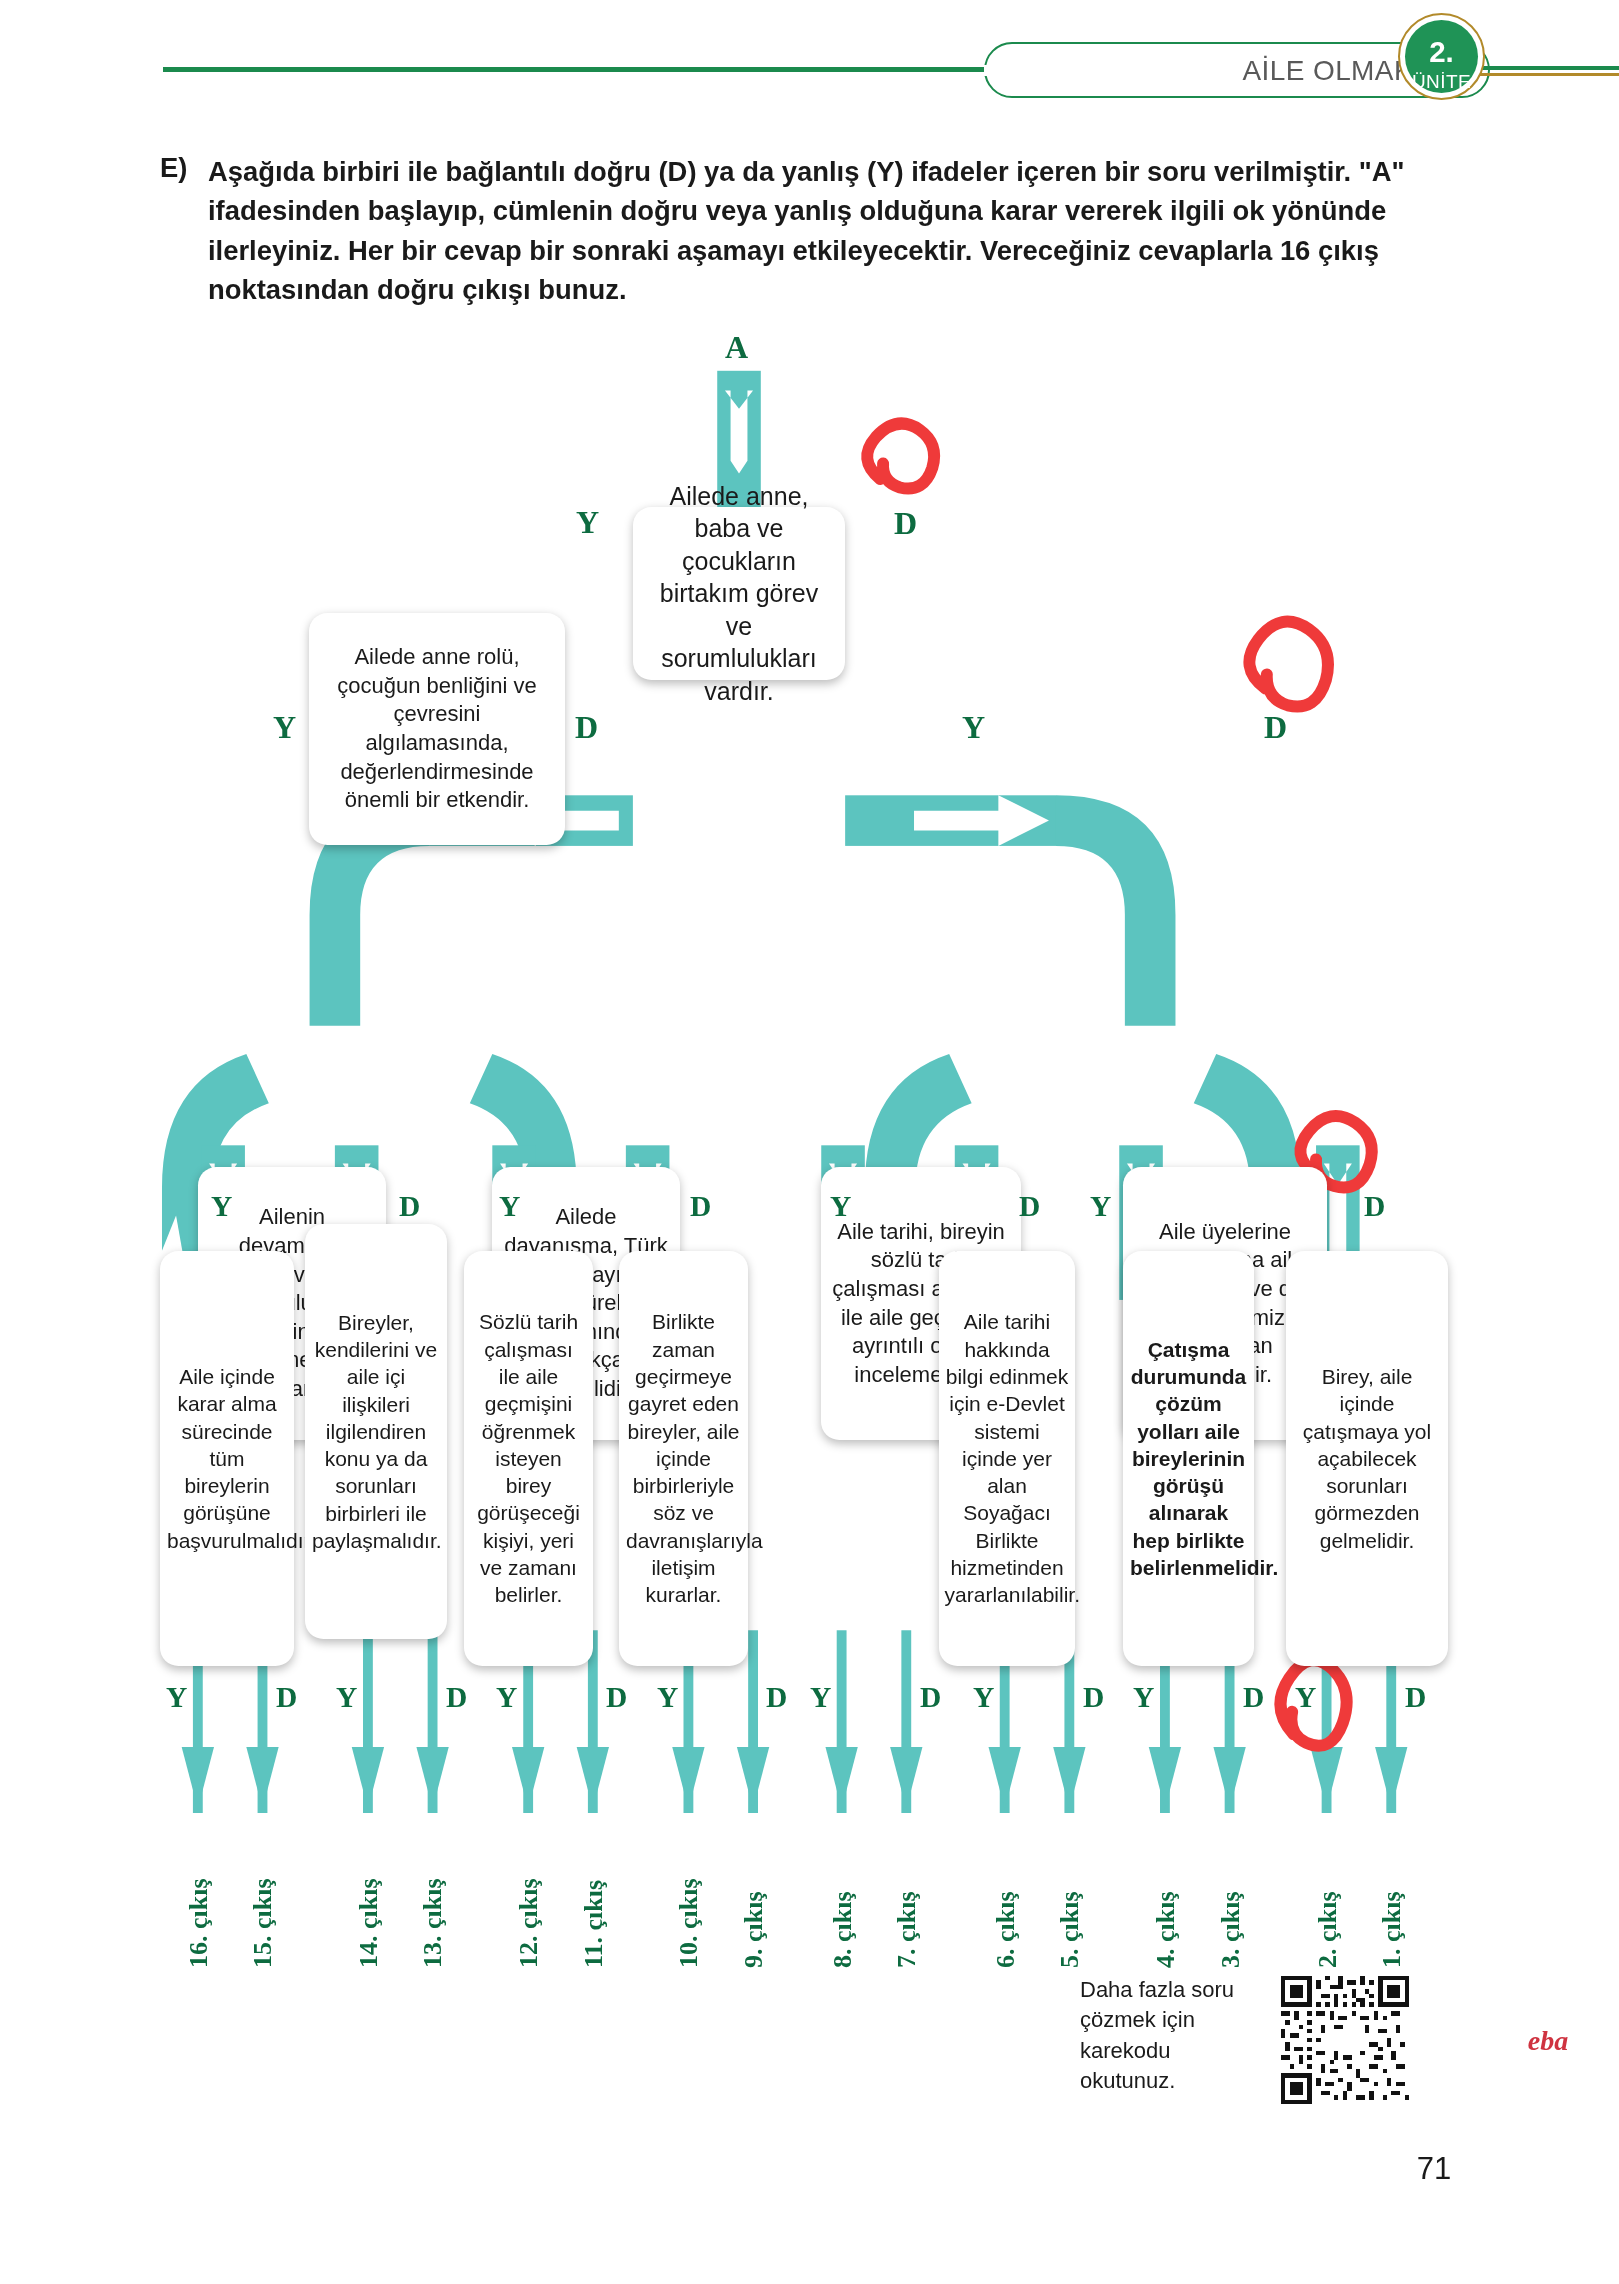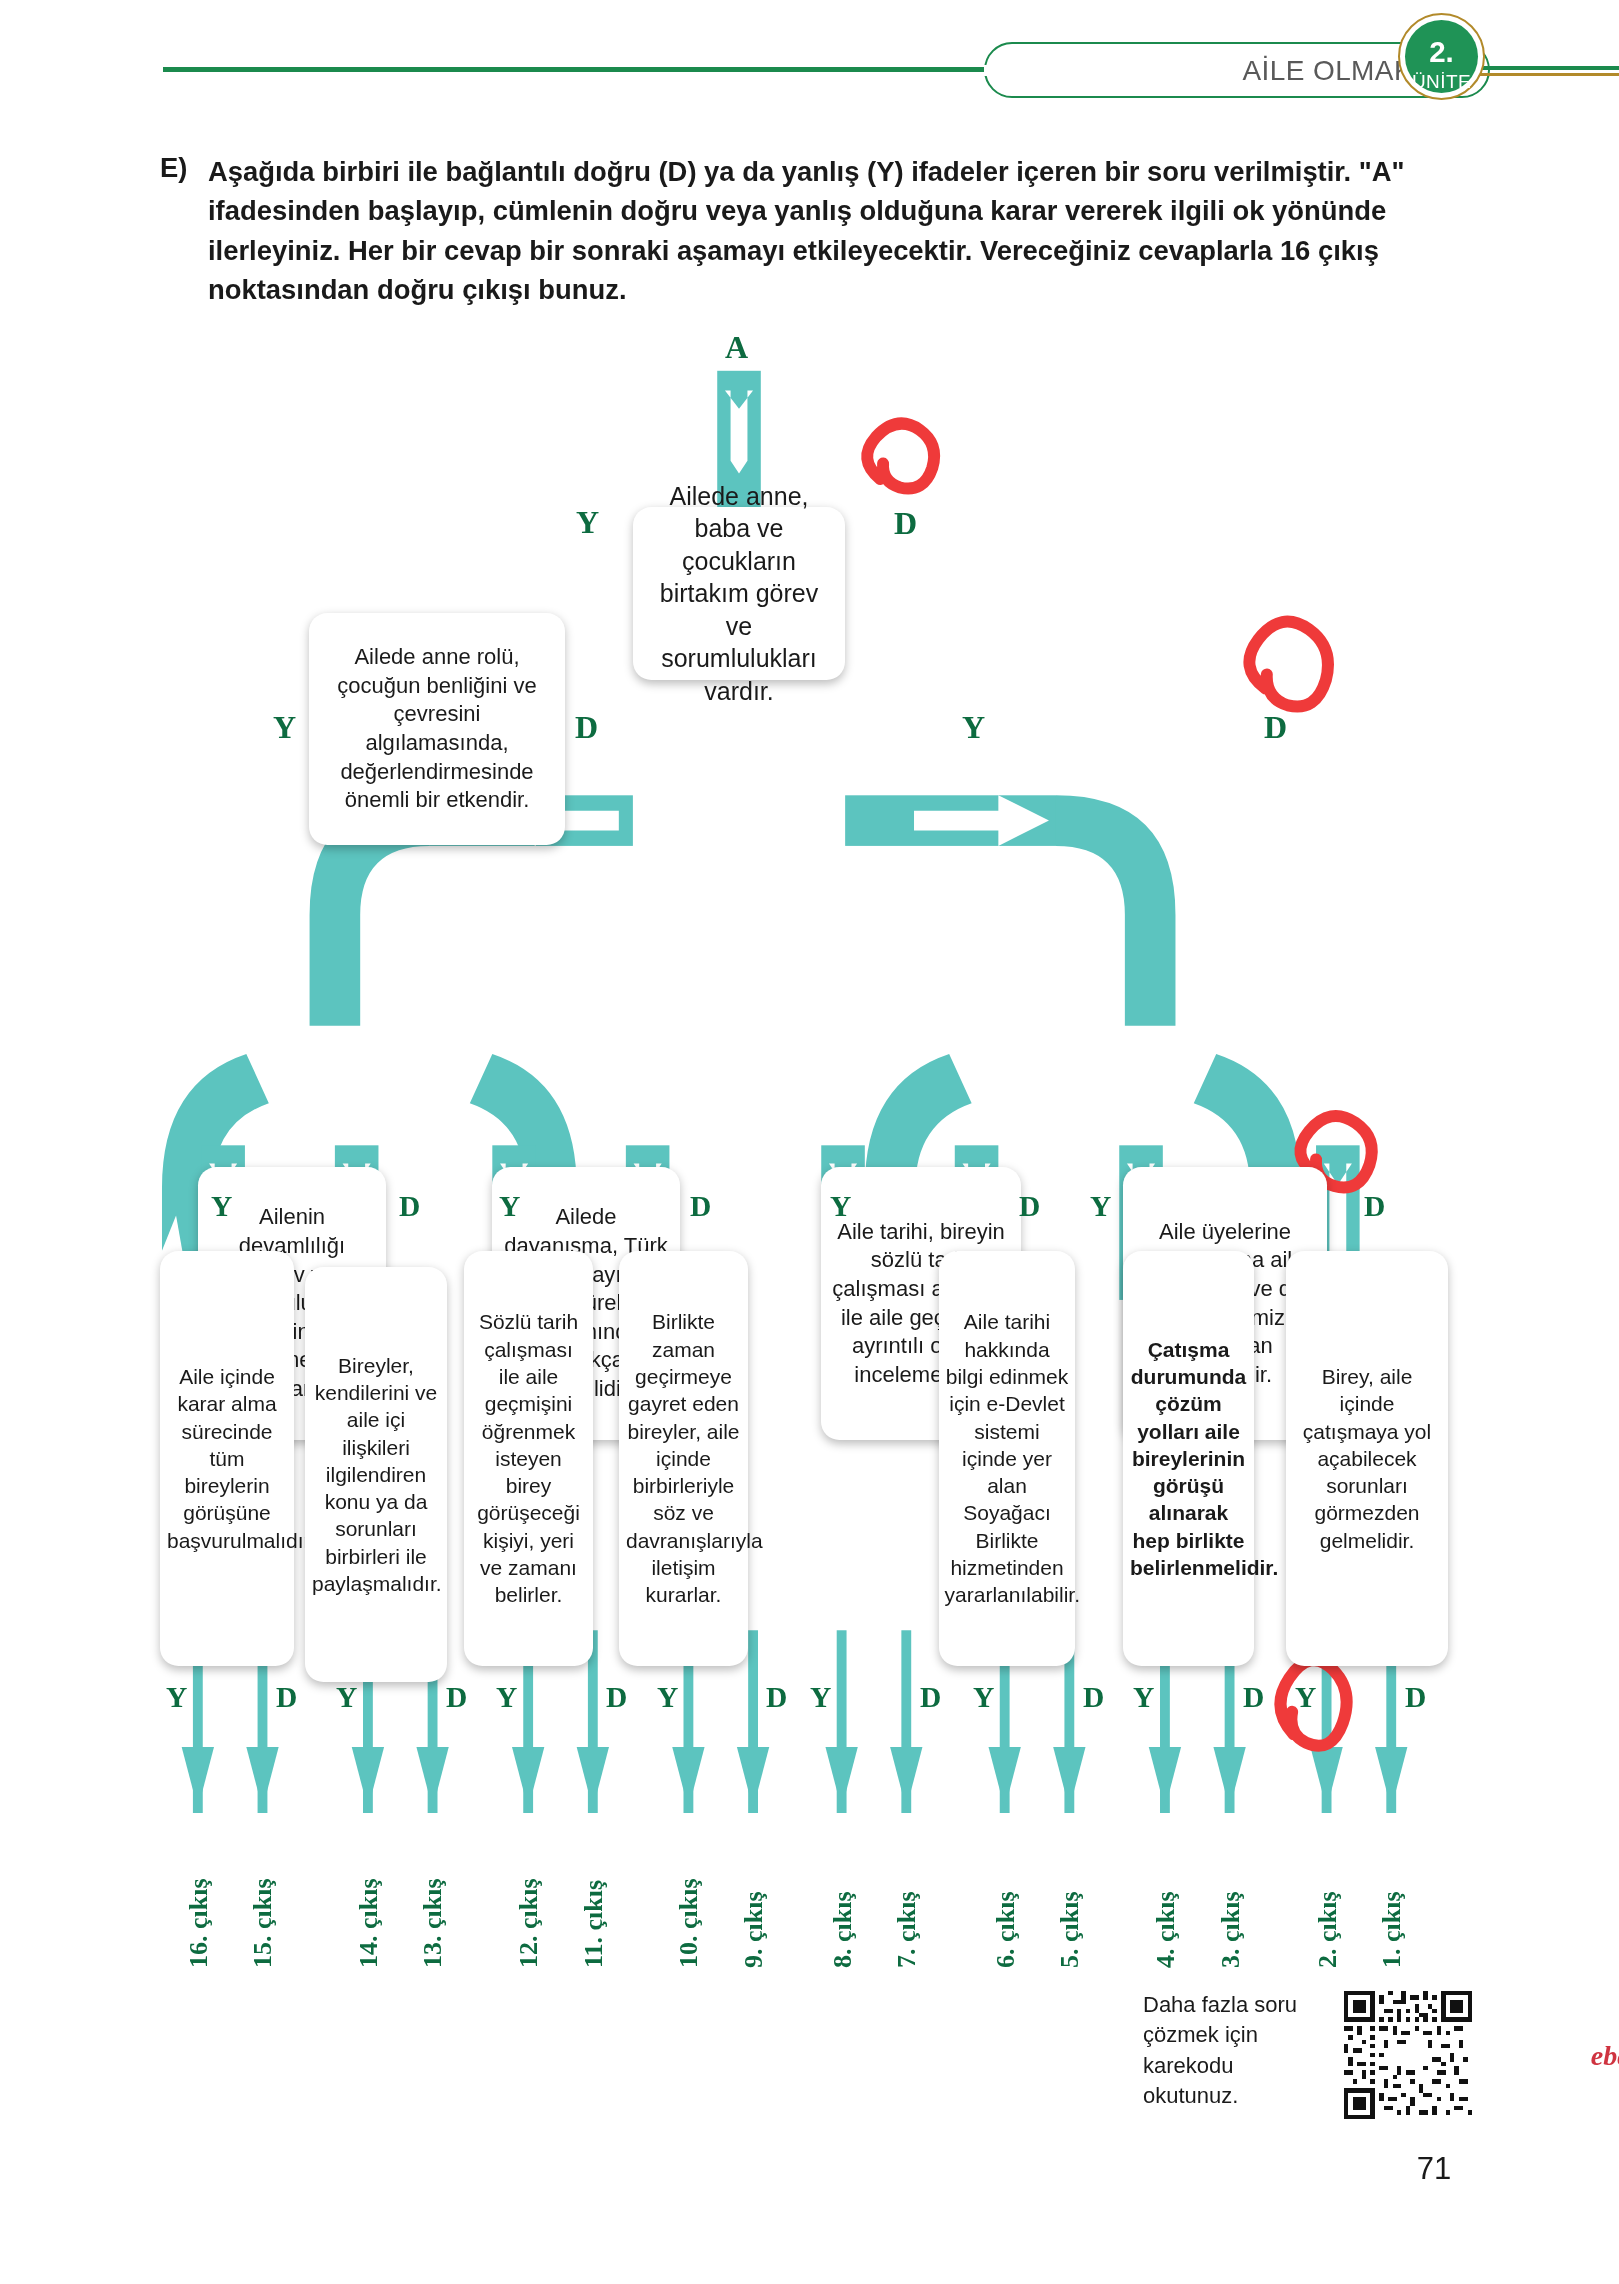--- a/index.html
+++ b/index.html
@@ -71,21 +71,21 @@
     font-weight:bold;font-size:32px;line-height:1;
   }
   
   .exit{
     position:absolute;color:#0d6b40;font-family:"Liberation Serif", serif;
     font-weight:bold;font-size:26px;line-height:1;white-space:nowrap;
     transform-origin:left top;transform:rotate(-90deg);
   }
 
   
-  #qrblock{position:absolute;left:1143px;top:1975px;width:366px;height:155px;margin-top:15px;}
+  #qrblock{position:absolute;left:1080px;top:1975px;width:366px;height:155px;}
   #qrtext{
     position:absolute;left:0;top:0;width:176px;font-size:22px;color:#1a1a1a;line-height:1.38;
   }
   #qrimg{position:absolute;left:201px;top:1.4px;width:128px;height:128px;}
   #qrimg svg{display:block;}
   .ebalogo{
     position:absolute;left:243px;top:49px;width:48px;height:31px;
     color:#cf3340;font-family:"Liberation Serif", serif;font-style:italic;font-weight:bold;
     font-size:28px;line-height:31px;text-align:center;
   }
@@ -255,21 +255,21 @@
   <div class="yd" style="left:499px;top:869px;">Y</div>
   <div class="yd" style="left:690px;top:869px;">D</div>
   <div class="yd" style="left:830px;top:869px;">Y</div>
   <div class="yd" style="left:1019px;top:869px;">D</div>
   <div class="yd" style="left:1090px;top:869px;">Y</div>
   <div class="yd" style="left:1364px;top:869px;">D</div>
 
   <div class="nb lv4" style="left:160px;top:928px;width:134px;height:415px;padding:5.6px 7px;">
     <span>Aile içinde karar alma sürecinde tüm bireylerin görüşüne başvurulmalıdır</span>
   </div>
-  <div class="nb lv4" style="left:305px;top:944px;width:142px;height:415px;padding:5.6px 7px;">
+  <div class="nb lv4" style="left:305px;top:901px;width:142px;height:415px;padding:5.6px 7px;">
     <span>Bireyler, kendilerini ve aile içi ilişkileri ilgilendiren konu ya da sorunları birbirleri ile paylaşmalıdır.</span>
   </div>
   <div class="nb lv4" style="left:464px;top:928px;width:129px;height:415px;padding:5.6px 7px;">
     <span>Sözlü tarih çalışması ile aile geçmişini öğrenmek isteyen birey görüşeceği kişiyi, yeri ve zamanı belirler.</span>
   </div>
   <div class="nb lv4" style="left:619px;top:928px;width:129px;height:415px;padding:5.6px 7px;">
     <span>Birlikte zaman geçirmeye gayret eden bireyler, aile içinde birbirleriyle söz ve davranışlarıyla iletişim kurarlar.</span>
   </div>
   <div class="nb lv4" style="left:939px;top:928px;width:136px;height:415px;padding:5.6px 5.6px;">
     <span>Aile tarihi hakkında bilgi edinmek için e-Devlet sistemi içinde yer alan Soyağacı Birlikte hizmetinden yararlanılabilir.</span>

